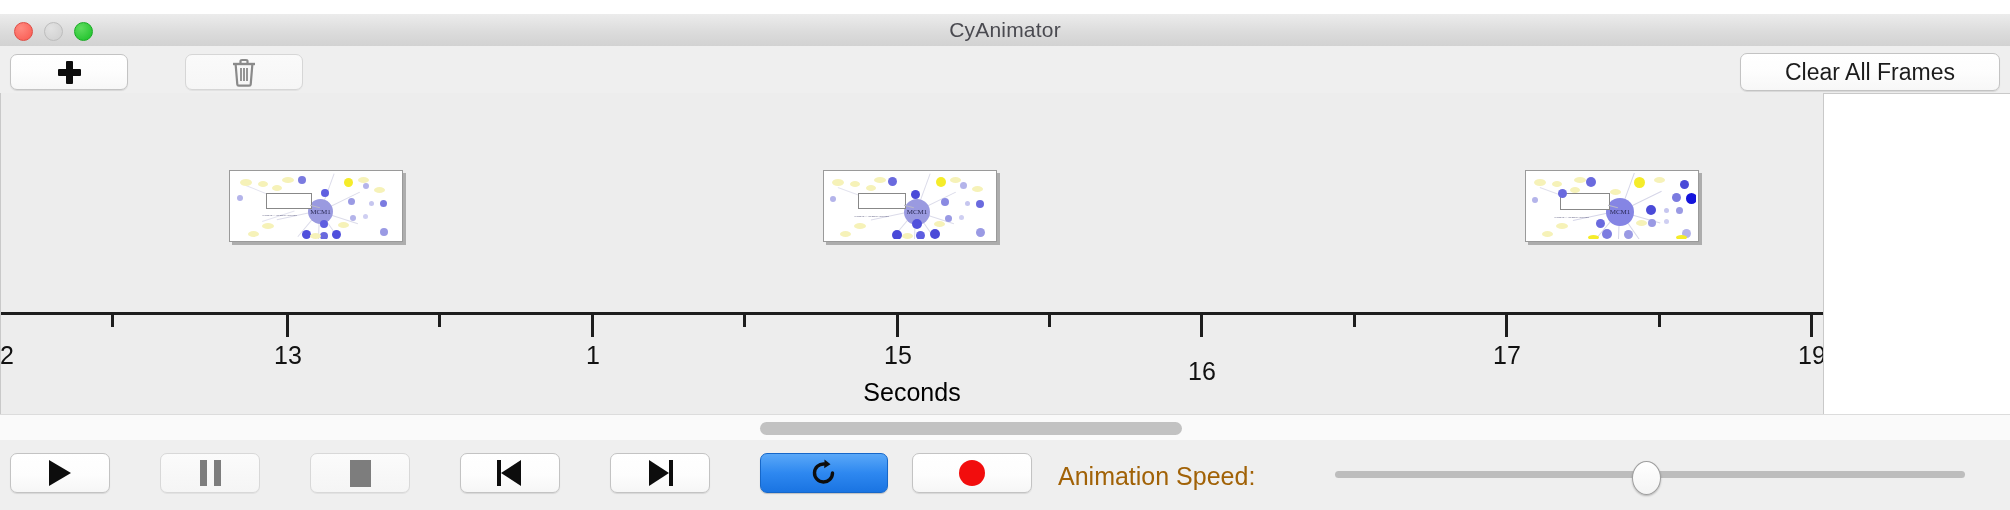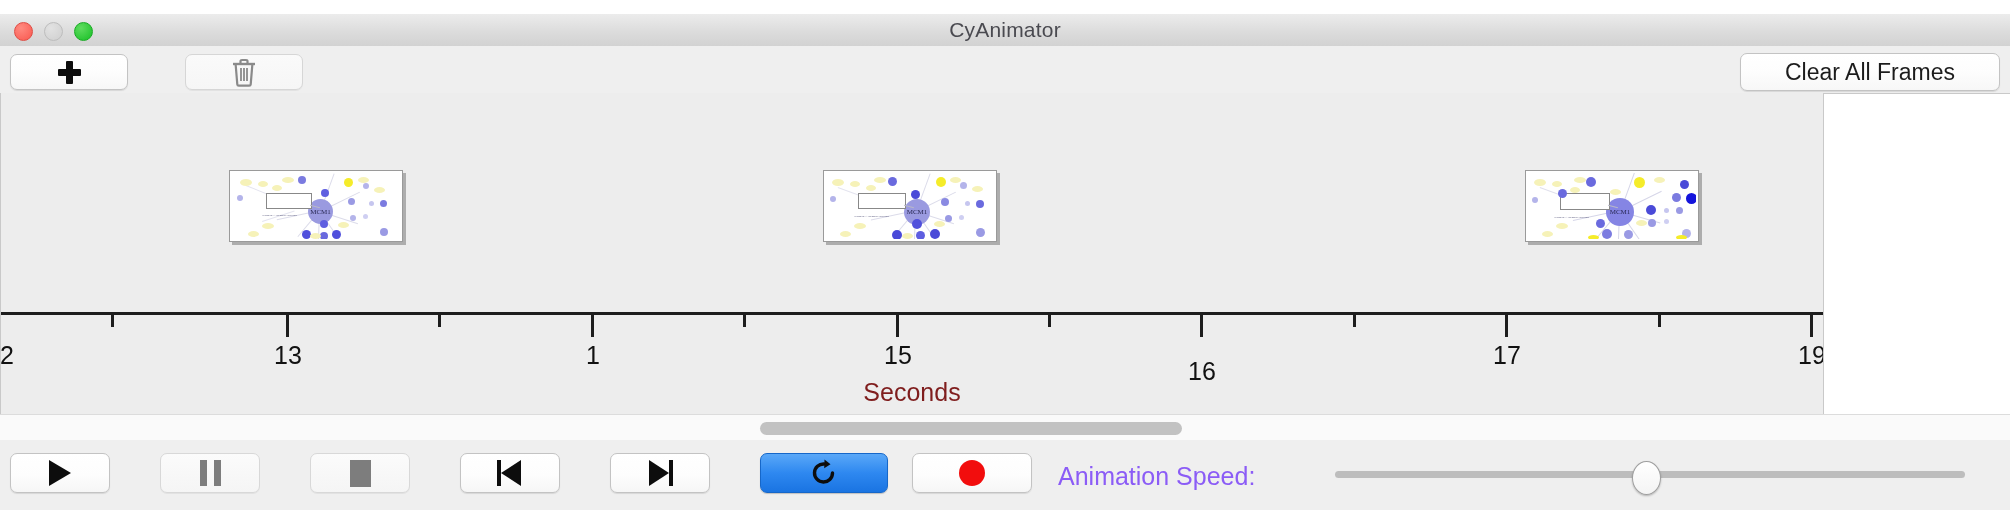--- a/index.html
+++ b/index.html
@@ -94,21 +94,21 @@
   }
   .tick { position: absolute; top: 222px; width: 3px; background: #1d1d1d; }
   .tick.major { height: 22px; }
   .tick.minor { height: 12px; }
   .tick-label {
     position: absolute; top: 248px; font-size: 25px; color: #111;
     transform: translateX(-50%); white-space: nowrap;
   }
   .axis-title {
     position: absolute; top: 285px; width: 100%; text-align: center;
-    font-size: 25px; color: #7f1d1d;
+    font-size: 25px; color: #000000;
   }
 
   
   .frame {
     position: absolute; top: 77px; width: 172px; height: 70px;
     background: #ffffff; border: 1px solid #9a9a9a;
     box-shadow: 3px 3px 0 rgba(120,120,120,.55);
     overflow: hidden;
   }
   .frame-canvas { position: absolute; inset: 2px; background: #fff; overflow: hidden; }
@@ -162,21 +162,21 @@
   .ic-prev { position: relative; width: 26px; height: 26px; }
   .ic-prev::before { content:""; position:absolute; left:0; top:0; width:4px; height:26px; background:#0d0d0d; }
   .ic-prev::after  { content:""; position:absolute; left:4px; top:0; width:0;height:0;
                      border-top:13px solid transparent; border-bottom:13px solid transparent; border-right:20px solid #0d0d0d; }
   .ic-next { position: relative; width: 26px; height: 26px; }
   .ic-next::before { content:""; position:absolute; right:0; top:0; width:4px; height:26px; background:#0d0d0d; }
   .ic-next::after  { content:""; position:absolute; right:4px; top:0; width:0;height:0;
                      border-top:13px solid transparent; border-bottom:13px solid transparent; border-left:20px solid #0d0d0d; }
   .ic-record { width: 26px; height: 26px; border-radius: 50%; background: #f20d0d; }
   .speed-label {
-    position: absolute; top: 22px; left: 1058px; font-size: 25px; color: #8b5cf6; white-space: nowrap;
+    position: absolute; top: 22px; left: 1058px; font-size: 25px; color: #a16207; white-space: nowrap;
   }
   .slider-track {
     position: absolute; top: 31px; left: 1335px; width: 630px; height: 7px;
     background: #bdbdbd; border-radius: 4px;
   }
   .slider-thumb {
     position: absolute; top: 21px; width: 27px; height: 32px; border-radius: 50%;
     background: linear-gradient(to bottom, #ffffff, #f4f4f4);
     border: 1px solid #9e9e9e; box-shadow: 0 1px 2px rgba(0,0,0,.25);
   }

